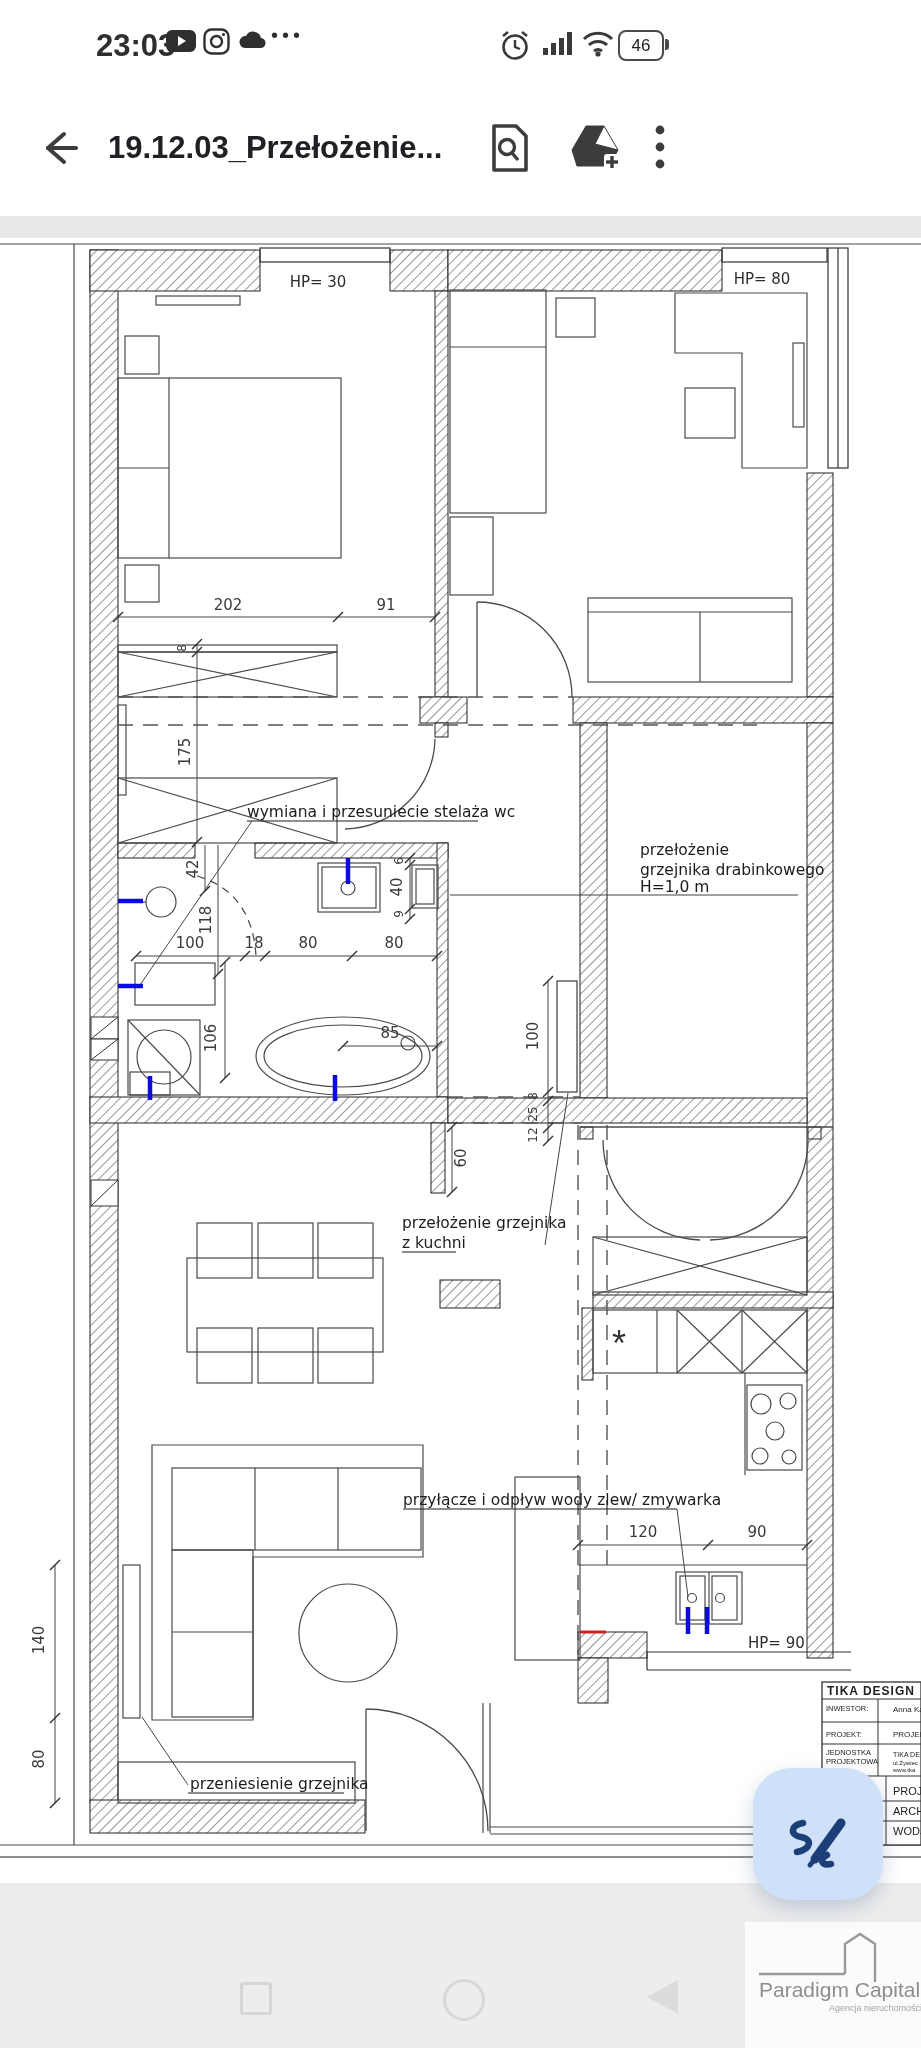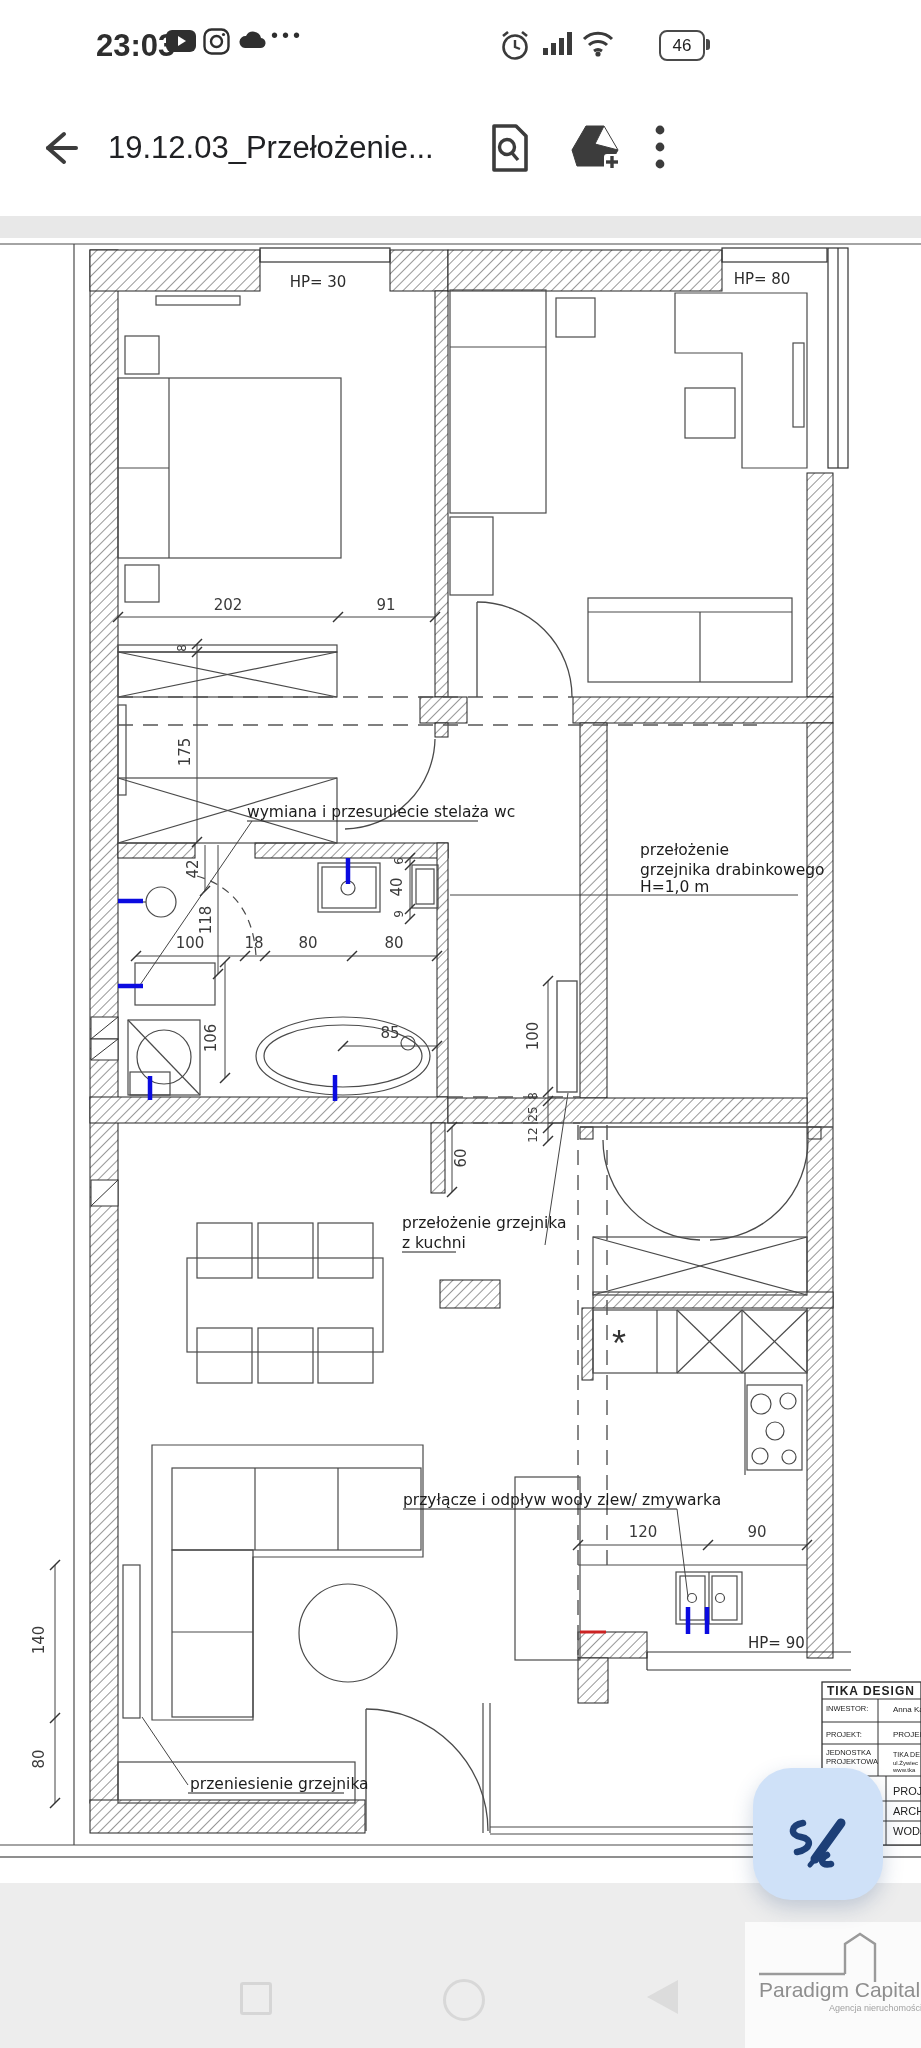--- a/index.html
+++ b/index.html
@@ -5,26 +5,26 @@
   html,body{margin:0;padding:0;background:#fff;}
   #screen{position:relative;width:921px;height:2048px;overflow:hidden;background:#fff;
           font-family:"Liberation Sans",sans-serif;}
   #plan-svg{position:absolute;left:0;top:0;width:921px;height:2048px;}
   
   .statusbar{position:absolute;left:0;top:0;width:921px;height:90px;background:#fff;z-index:30;}
   .sb-time{position:absolute;left:96px;top:28px;font-size:31px;font-weight:600;color:#2e2e2e;}
   .sb-ico{position:absolute;top:28px;}
   .sb-more{position:absolute;left:271px;top:24px;font-size:20px;letter-spacing:4px;color:#2e2e2e;}
   .sb-batt{position:absolute;left:618px;top:30px;width:42px;height:27px;border:2.5px solid #4a4a4a;
-           border-radius:8px;font-size:17px;color:#222;text-align:center;line-height:27px;margin-left:41px;}
+           border-radius:8px;font-size:17px;color:#222;text-align:center;line-height:27px;}
   .sb-batt:after{content:"";position:absolute;right:-7px;top:7px;width:4px;height:11px;background:#4a4a4a;border-radius:0 3px 3px 0;}
   
   .toolbar{position:absolute;left:0;top:90px;width:921px;height:126px;background:#fff;z-index:30;}
   .tb-back{position:absolute;left:36px;top:36px;width:44px;height:44px;}
-  .tb-title{position:absolute;left:108px;top:40px;font-size:31px;color:#202124;white-space:nowrap;}
+  .tb-title{position:absolute;left:108px;top:40px;font-size:31px;color:#202124;white-space:nowrap;font-weight:bold;}
   .tb-ico{position:absolute;top:32px;}
   
   .nav-area{position:absolute;left:0;top:1883px;width:921px;height:165px;background:#ededed;z-index:10;}
   .nav-sq{position:absolute;left:240px;top:99px;width:26px;height:27px;border:3px solid #d6d6d6;border-radius:3px;}
   .nav-circle{position:absolute;left:443px;top:96px;width:36px;height:36px;border:3px solid #d8d8d8;border-radius:50%;}
   .nav-tri{position:absolute;left:647px;top:97px;width:0;height:0;border-top:17px solid transparent;
            border-bottom:17px solid transparent;border-right:31px solid #dcdcdc;}
   .fab{position:absolute;left:753px;top:1768px;width:130px;height:132px;border-radius:38px;background:#cfe1f8;
        box-shadow:0 8px 20px rgba(60,90,140,.25);z-index:20;display:flex;align-items:center;justify-content:center;}
   .watermark{position:absolute;left:745px;top:1922px;width:192px;height:126px;background:#fbfbfb;z-index:15;}

